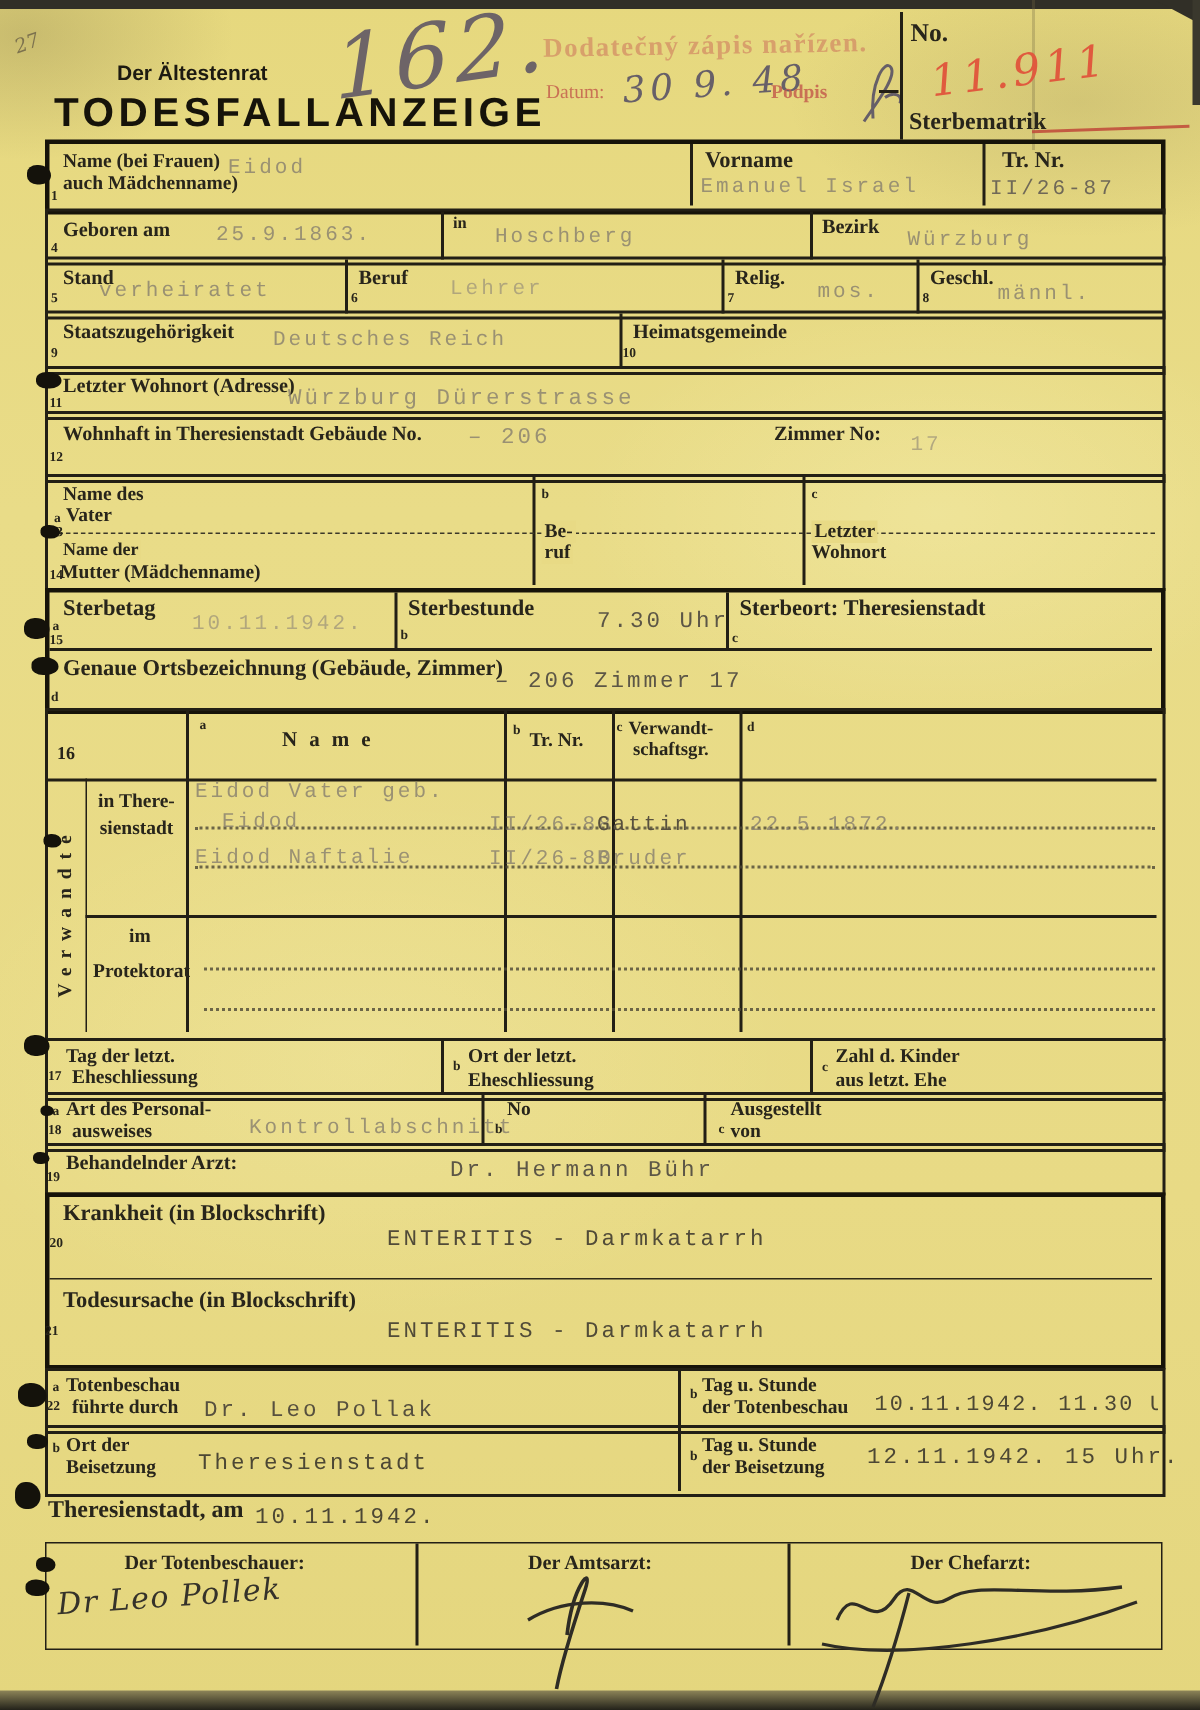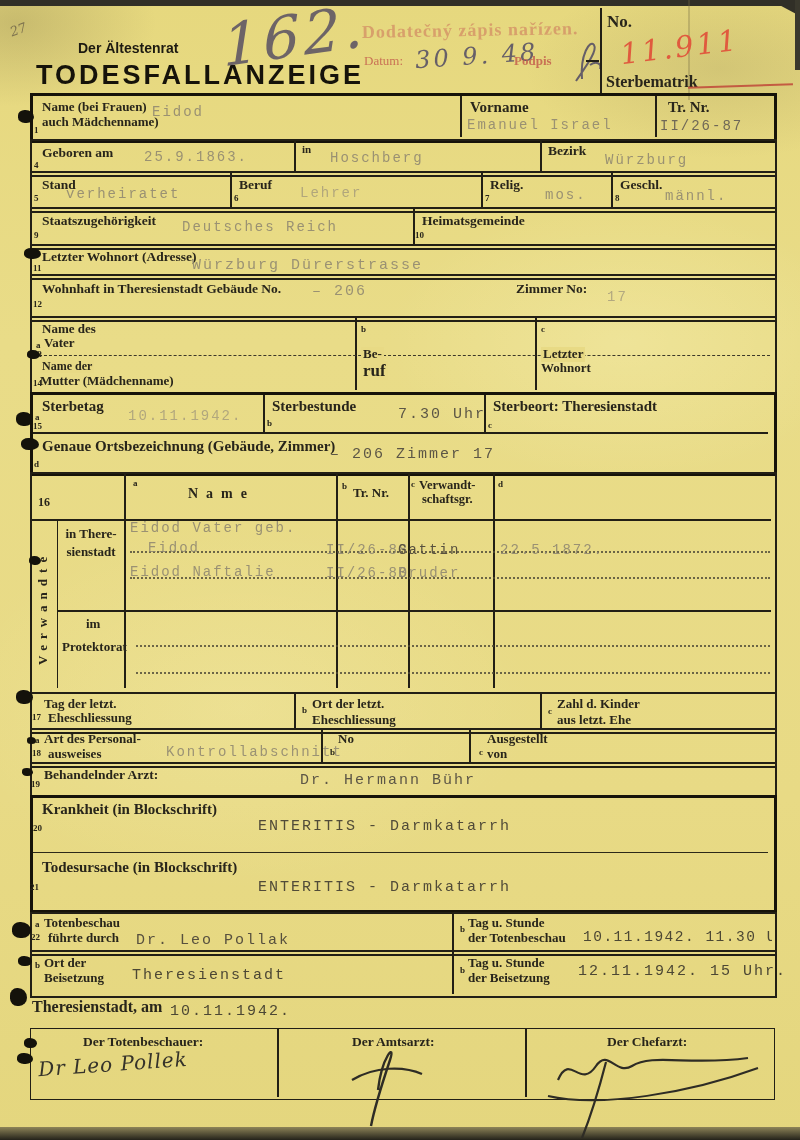--- a/index.html
+++ b/index.html
@@ -128,21 +128,21 @@
   <div class="dashed" style="left:34px;top:355px;width:736px;"></div>
   <div class="abs lbl" style="left:42px;top:322px;font-size:13px;">Name des</div>
   <div class="abs sub" style="left:36px;top:340px;">a</div>
   <div class="abs lbl" style="left:44px;top:336px;font-size:13px;">Vater</div>
   <div class="abs sub" style="left:33px;top:349px;">13</div>
   <div class="abs lbl mask" style="left:40px;top:360px;font-size:12px;">Name der</div>
   <div class="abs lbl" style="left:40px;top:374px;font-size:13px;">Mutter (Mädchenname)</div>
   <div class="abs sub" style="left:33px;top:378px;">14</div>
   <div class="abs sub" style="left:361px;top:324px;">b</div>
   <div class="abs lbl mask" style="left:361px;top:347px;font-size:13px;">Be-</div>
-  <div class="abs lbl mask" style="left:361px;top:361px;font-size:17px;">ruf</div>
+  <div class="abs lbl mask" style="left:361px;top:361px;font-size:13px;">ruf</div>
   <div class="abs sub" style="left:541px;top:324px;">c</div>
   <div class="abs lbl mask" style="left:541px;top:347px;font-size:13px;">Letzter</div>
   <div class="abs lbl" style="left:541px;top:361px;font-size:13px;">Wohnort</div>
 
   <div class="box thick" style="left:30px;top:392px;width:741px;height:78px;"></div>
   <div class="hl" style="left:33px;top:432px;width:735px;"></div>
   <div class="vl" style="left:263px;top:395px;height:37px;"></div>
   <div class="vl" style="left:484px;top:395px;height:37px;"></div>
   <div class="abs lbl" style="left:42px;top:398px;font-size:15px;">Sterbetag</div>
   <div class="abs sub" style="left:35px;top:412px;">a</div>

